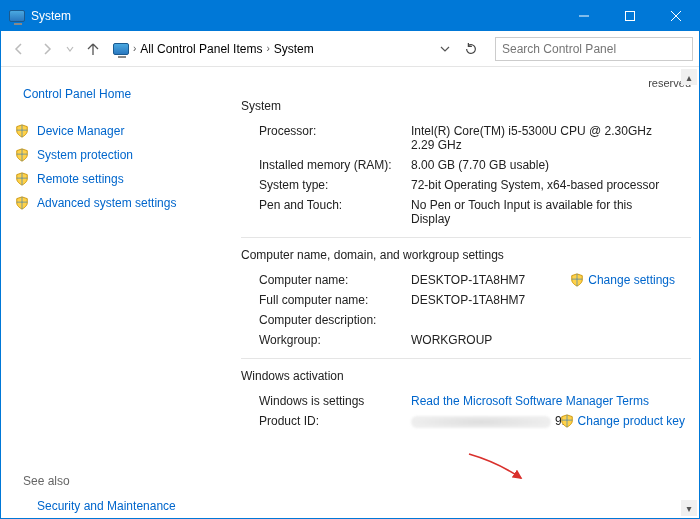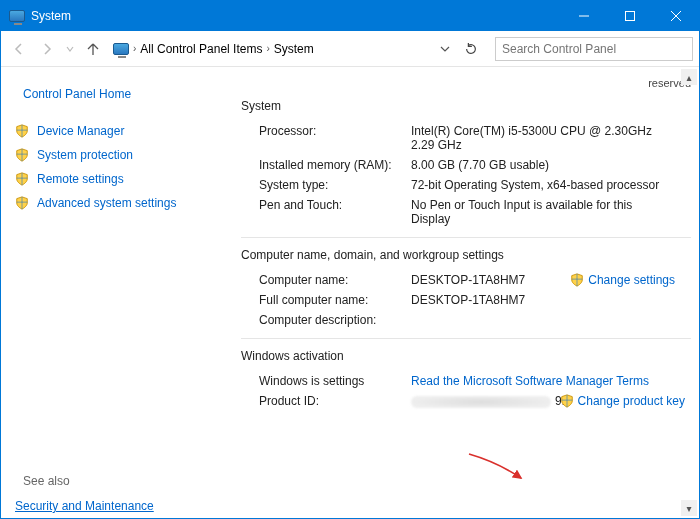--- a/index.html
+++ b/index.html
@@ -268,21 +268,21 @@
       <svg width="14" height="14" viewBox="0 0 16 16">
           <path d="M8 1 L14 3 V8 C14 12 8 15 8 15 C8 15 2 12 2 8 V3 Z" fill="#ffd24a" stroke="#c89000"></path>
           <path d="M8 1 L8 15 M2 7 L14 7" stroke="#2a78c0" stroke-width="0.7"></path>
         </svg>
       <span>Advanced system settings</span>
     </div>
 
     <div class="spacer"></div>
 
     <div class="seealso">See also</div>
-    <div class="sideitem" style="padding-left:14px;text-decoration:underline;">
+    <div class="sideitem" style="padding-left:36px;">
       <span>Security and Maintenance</span>
     </div>
   </div>
 
   <div class="content">
     <div class="scroll-up">▴</div>
     <div class="scroll-dn">▾</div>
 
     <div class="reserv">reserveu</div>
 
@@ -321,20 +321,24 @@
       </div>
     </div>
     <div class="row">
       <div class="lbl">Full computer name:</div>
       <div class="val">DESKTOP-1TA8HM7</div>
     </div>
     <div class="row">
       <div class="lbl">Computer description:</div>
       <div class="val"></div>
     </div>
+    <div class="row">
+      <div class="lbl">Workgroup:</div>
+      <div class="val">WORKGROUP</div>
+    </div>
 
     <div class="divider"></div>
 
     <div class="section-h">Windows activation</div>
     <div class="row">
       <div class="lbl">Windows is settings</div>
       <div class="val">
         <span class="link">Read the Microsoft Software Manager Terms</span>
       </div>
     </div>

